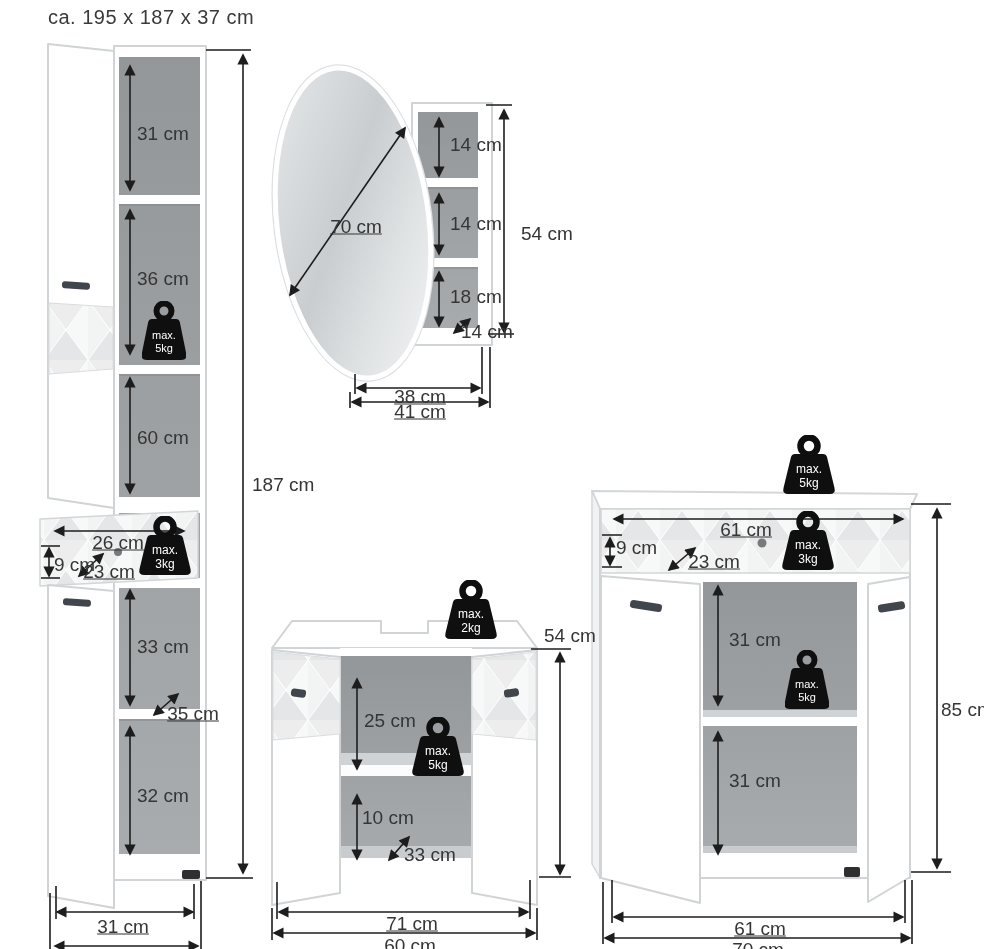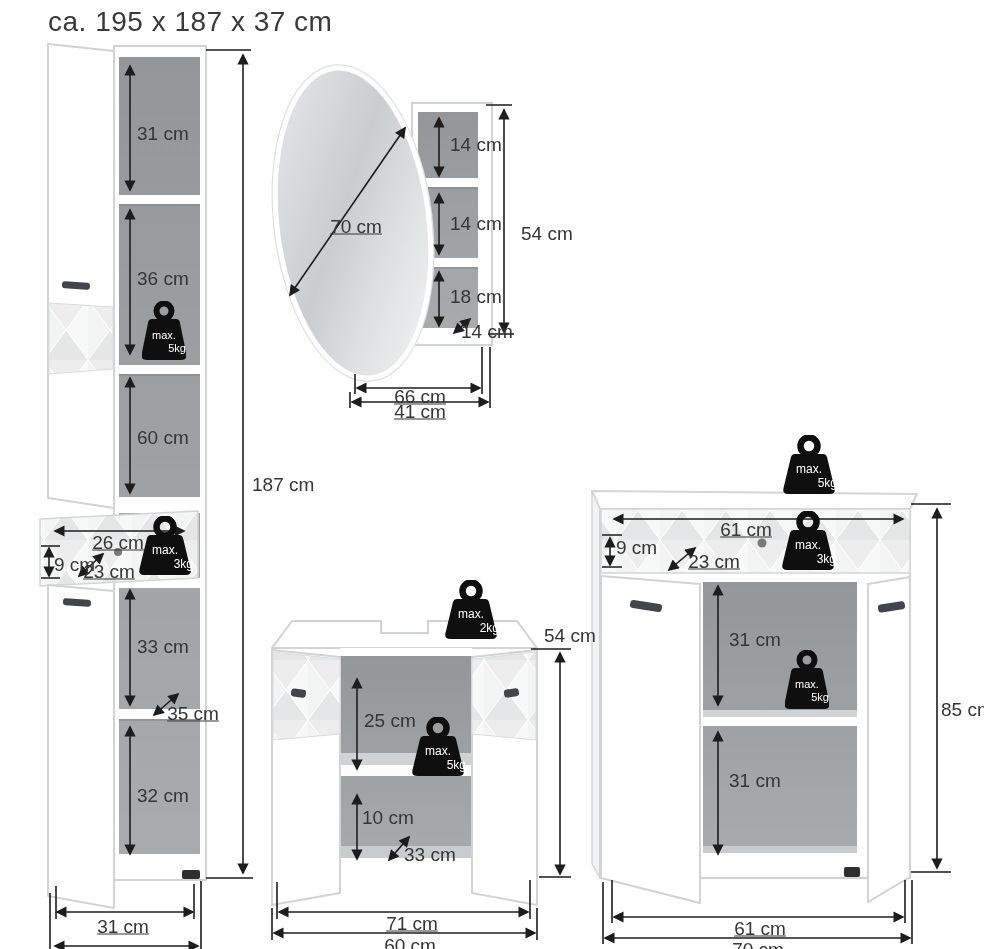--- a/index.html
+++ b/index.html
@@ -2,37 +2,37 @@
 <html><head>
 <meta charset="utf-8">
 <style>
   html,body{margin:0;padding:0;background:#ffffff;}
   .canvas{
     position:relative;width:984px;height:949px;background:#ffffff;overflow:hidden;
     font-family:"Liberation Sans",sans-serif;
   }
   .lineart{position:absolute;left:0;top:0;}
   .title{
-    position:absolute;left:48px;top:6px;font-size:28px;font-weight:500;
+    position:absolute;left:48px;top:6px;font-size:20px;font-weight:500;
     color:#3a3a3a;letter-spacing:0.5px;white-space:nowrap;
   }
   .dim{
     position:absolute;font-size:19px;color:#353535;white-space:nowrap;line-height:1;
   }
   .c{transform:translate(-50%,-50%);text-decoration:underline;}
   .l{transform:translateY(-50%);}
   .weight{position:absolute;width:56px;height:62px;text-decoration:underline;}
   .weight.narrow{width:44px;}
   .weight svg{display:block;position:absolute;left:0;top:0;}
   .weight .wl1,.weight .wl2{
     position:absolute;left:0;right:0;text-align:center;color:#ffffff;
     font-size:12px;line-height:1;
   }
   .weight .wl1{top:28px;}
-  .weight .wl2{top:42px;text-align:right;}
+  .weight .wl2{top:42px;}
   .weight.narrow .wl1{font-size:11px;top:29px;}
   .weight.narrow .wl2{font-size:11px;top:42px;}
 </style>
 </head>
 <body>
 
 <div class="canvas">
 
   <svg class="lineart" width="984" height="949" viewBox="0 0 984 949">
     <defs>
@@ -199,21 +199,21 @@
   <div class="dim l" style="left:137px;top:795px">32 cm</div>
   <div class="dim l" style="left:252px;top:484px">187 cm</div>
   <div class="dim c" style="left:123px;top:926px">31 cm</div>
 
   <div class="dim c" style="left:356px;top:226px">70 cm</div>
   <div class="dim l" style="left:450px;top:144px">14 cm</div>
   <div class="dim l" style="left:450px;top:223px">14 cm</div>
   <div class="dim l" style="left:450px;top:296px">18 cm</div>
   <div class="dim l" style="left:461px;top:331px">14 cm</div>
   <div class="dim l" style="left:521px;top:233px">54 cm</div>
-  <div class="dim c" style="left:420px;top:396px">66 cm</div>
+  <div class="dim c" style="left:420px;top:396px">38 cm</div>
   <div class="dim c" style="left:420px;top:411px">41 cm</div>
 
   <div class="dim l" style="left:544px;top:635px">54 cm</div>
   <div class="dim l" style="left:364px;top:720px">25 cm</div>
   <div class="dim l" style="left:362px;top:817px">10 cm</div>
   <div class="dim l" style="left:404px;top:854px">33 cm</div>
   <div class="dim c" style="left:412px;top:923px">71 cm</div>
   <div class="dim c" style="left:410px;top:945px">60 cm</div>
 
   <div class="dim c" style="left:746px;top:529px">61 cm</div>

